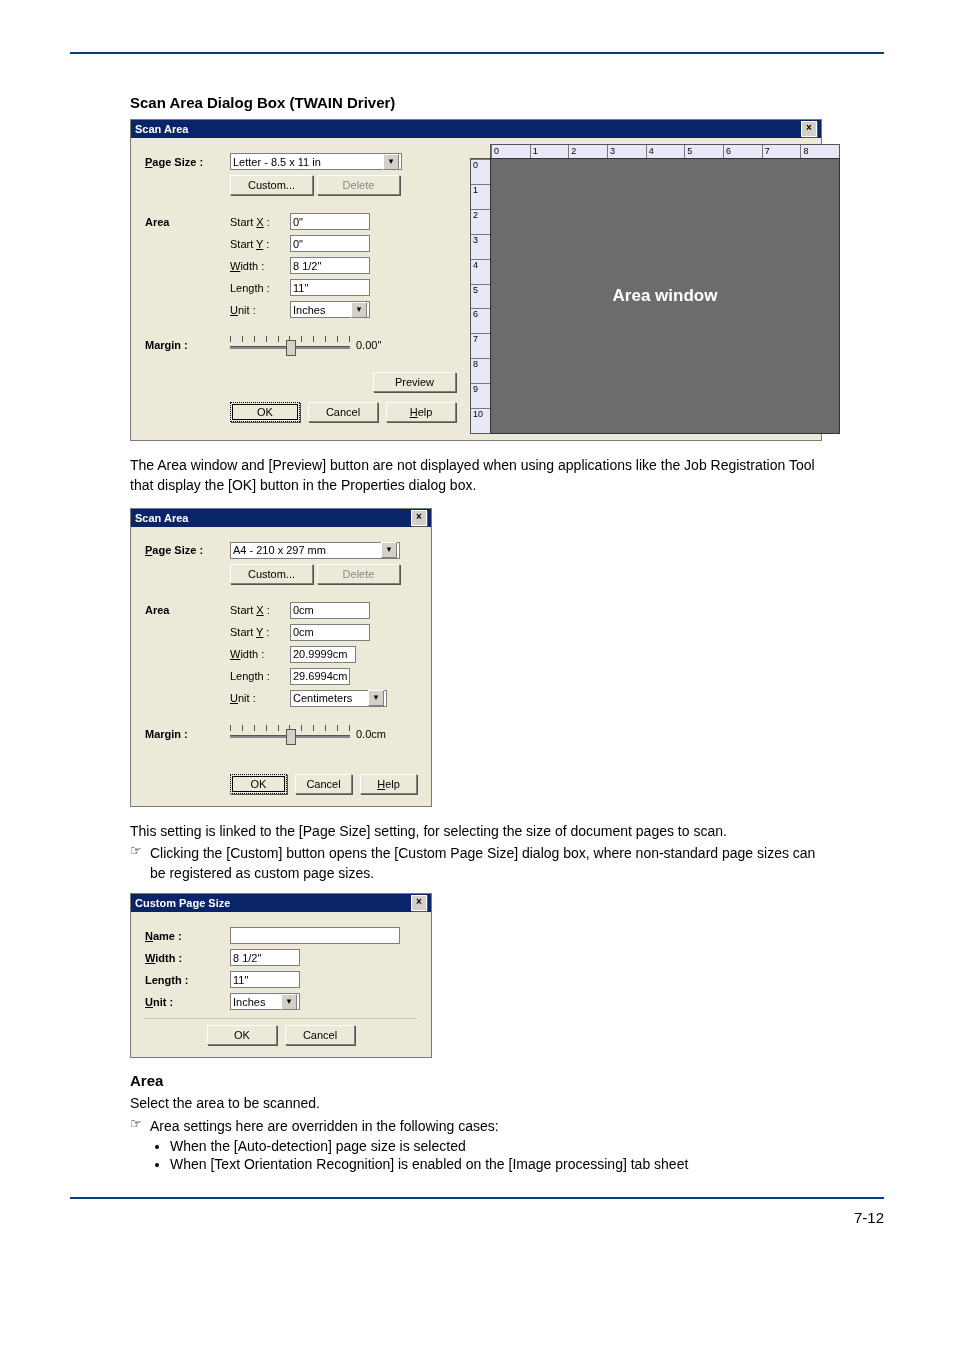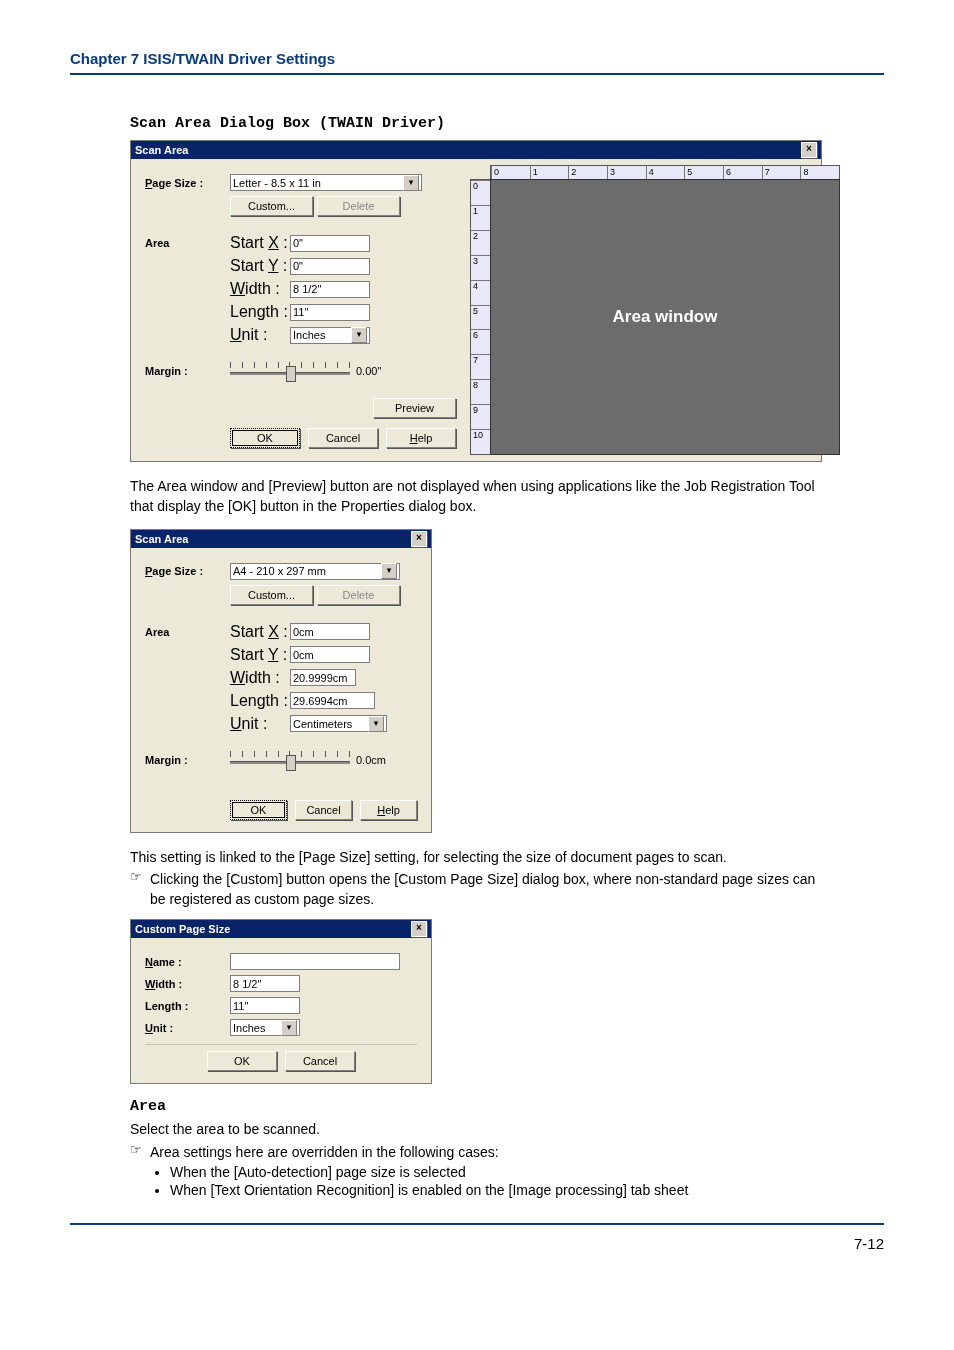--- a/index.html
+++ b/index.html
@@ -33,21 +33,20 @@
     border-top: 2px solid #0a3b7a;
     margin: 25px 0 10px 0;
   }
   .content {
     padding: 0 60px;
   }
   h3.section {
     font-size: 15px;
     font-weight: bold;
     margin: 0 0 4px 0;
-    font-family: Liberation Mono, monospace;
   }
   p.body {
     margin: 0 0 12px 0;
     line-height: 1.45;
   }
   .note-row {
     display: flex;
     align-items: flex-start;
     margin: 2px 0;
   }
@@ -121,21 +120,21 @@
   }
   .dlg-narrow-body {
     padding: 10px 14px 12px 14px;
   }
   .form-row {
     display: flex;
     align-items: center;
     margin: 5px 0;
   }
   .lbl-col { flex: 0 0 85px; font-weight: bold; }
-  .lbl2-col { flex: 0 0 60px; font-size:16px; }
+  .lbl2-col { flex: 0 0 60px; font-size:11px; }
   .field-col { flex: 1; display:flex; gap:4px; }
   .underline { text-decoration: underline; text-decoration-skip-ink: none; }
   .win-select, .win-input {
     background: #fff;
     border: 1px solid #7e7e7e;
     height: 17px;
     font-size: 11px;
     padding: 0 2px;
     box-sizing: border-box;
   }
@@ -218,38 +217,37 @@
     font-family: Arial, sans-serif;
     background: rgba(108,108,108,0.5);
     padding: 4px 8px;
   }
   .small-gap { height: 8px; }
 </style>
 </head>
 <body>
 
 <div class="page">
-  <div class="chapter-header">Chapter 7   ISIS/TWAIN Driver Settings</div>
   <hr class="rule">
 
   <div class="content">
     <h3 class="section">Scan Area Dialog Box (TWAIN Driver)</h3>
 
     <div class="dialog wide">
       <div class="titlebar">
         <span>Scan Area</span>
         <span class="close">×</span>
       </div>
       <div class="dlg-body">
         <div class="dlg-left">
 
           <div class="form-row">
             <div class="lbl-col"><span class="underline">P</span><span>age Size :</span></div>
             <div class="field-col">
-              <div class="win-select" style="width:192px">
+              <div class="win-select" style="width:172px">
                 <span>Letter - 8.5 x 11 in</span>
                 <span class="arrow">▾</span>
               </div>
             </div>
           </div>
           <div class="form-row">
             <div class="lbl-col"></div>
             <div class="field-col">
               <div class="win-btn" style="width:83px">Custom...</div>
               <div class="win-btn disabled" style="width:83px">Delete</div>
@@ -412,21 +410,21 @@
           <div class="lbl-col"></div>
           <div class="lbl2-col"><span class="underline">W</span><span>idth :</span></div>
           <div class="field-col">
               <input class="win-input" style="width: 66px;" value="20.9999cm">
             </div>
         </div>
         <div class="form-row">
           <div class="lbl-col"></div>
           <div class="lbl2-col">Length :</div>
           <div class="field-col">
-              <input class="win-input" style="width: 85px;" value="29.6994cm">
+              <input class="win-input" style="width: 60px;" value="29.6994cm">
             </div>
         </div>
         <div class="form-row">
           <div class="lbl-col"></div>
           <div class="lbl2-col"><span class="underline">U</span><span>nit :</span></div>
           <div class="field-col">
             <div class="win-select" style="width:97px">
               <span>Centimeters</span>
               <span class="arrow">▾</span>
             </div>

